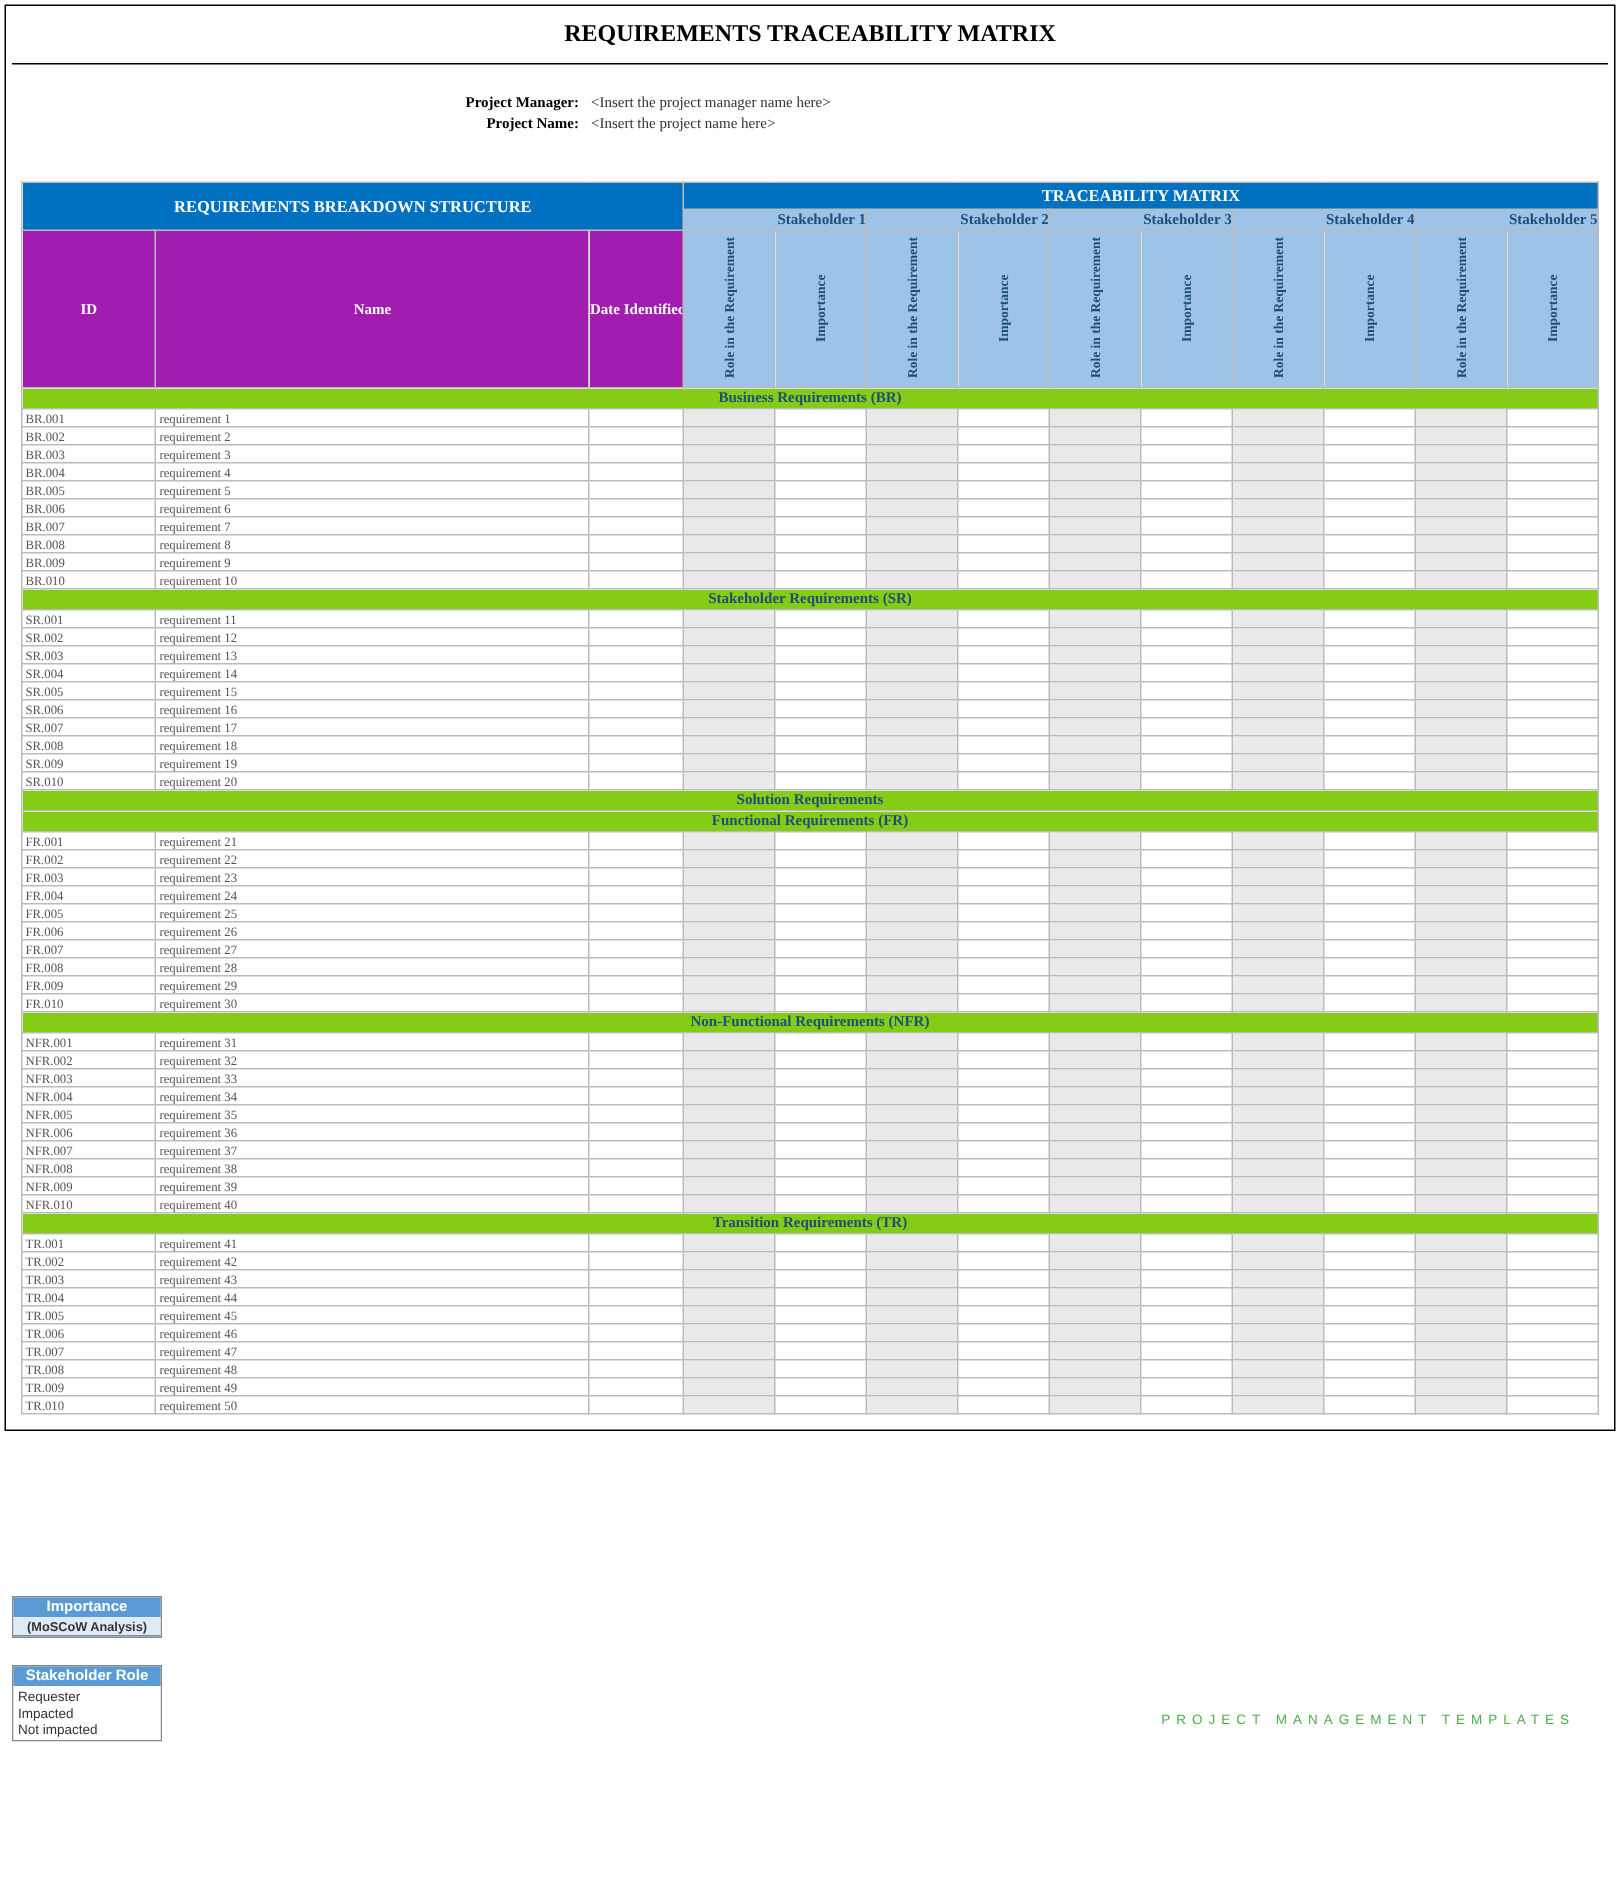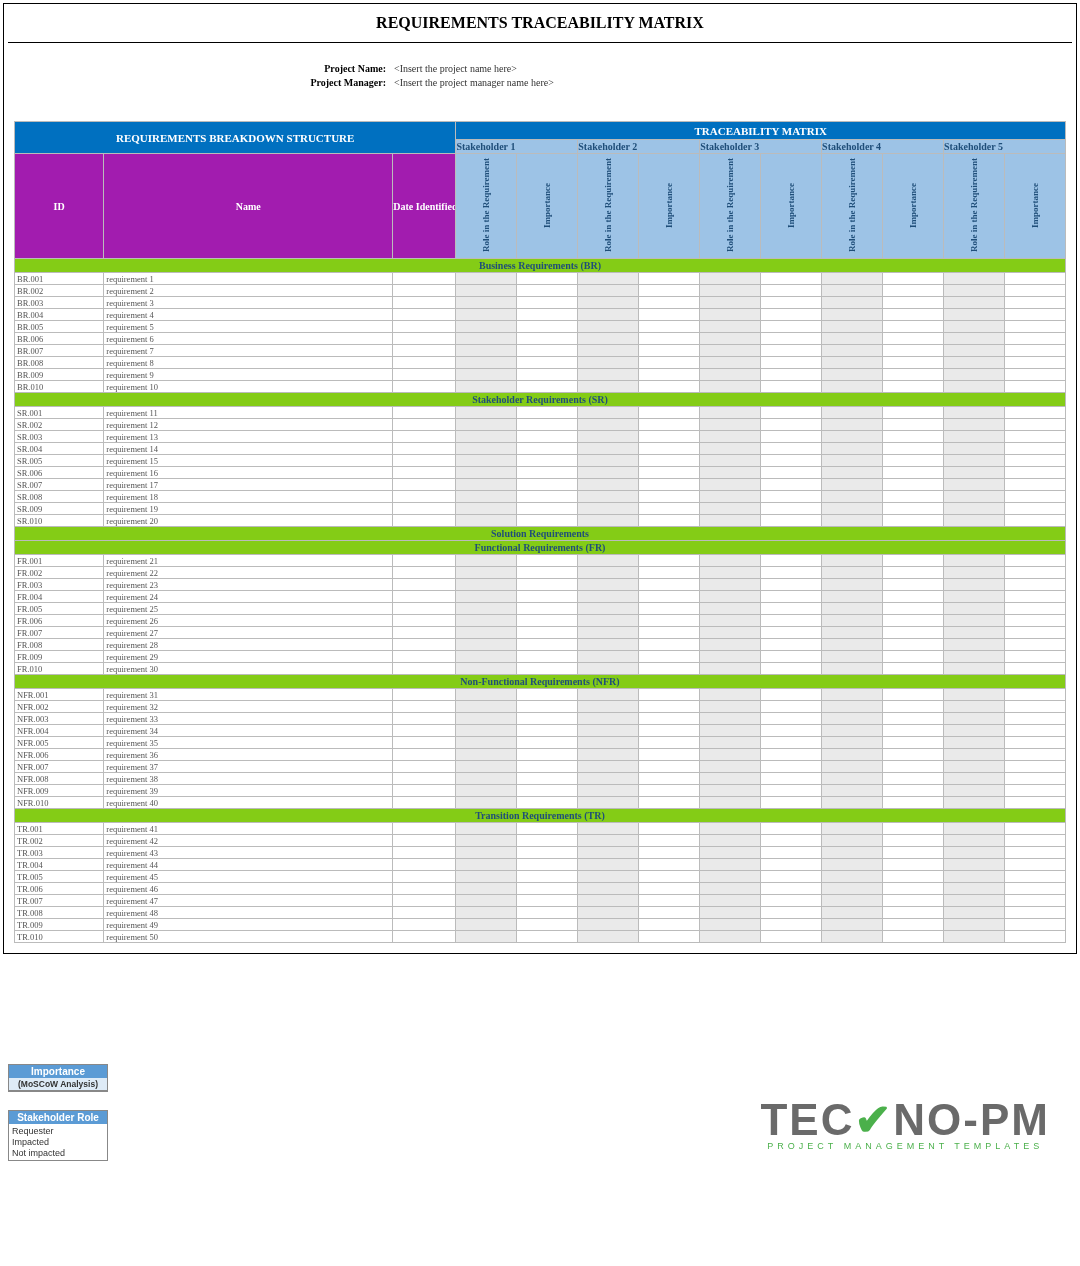--- a/index.html
+++ b/index.html
@@ -6,21 +6,21 @@
 body { font-family: Arial, sans-serif; font-size: 9px; background: #fff; width: 1080px; }
 .page { border: 1px solid #000; margin: 3px; padding-bottom: 10px; font-family: Liberation Serif, serif; }
 .title { text-align: center; font-weight: bold; font-size: 16px; padding: 10px 0; border-bottom: 1px solid #000; margin: 0 4px; }
 .meta { padding: 20px 0 30px 170px; font-size: 10px; }
 .meta-row { display: flex; margin-bottom: 3px; }
 .meta-label { width: 220px; font-weight: bold; text-align: right; padding-right: 8px; }
 .meta-val { color: #333; }
 .tbl { border-collapse: collapse; width: 1052px; margin: 0 10px; table-layout: fixed; padding-left: 19px; }
 .tbl td, .tbl th { border: 1px solid #bbb; overflow: hidden; white-space: nowrap; }
 .hdr-main { background: #0070C0; color: #fff; font-weight: bold; font-size: 11px; text-align: center; height: 18px; }
-.hdr-sh { background: #9DC3E6; color: #1F4E79; font-weight: bold; font-size: 10px; text-align: left; height: 14px; }
+.hdr-sh { background: #9DC3E6; color: #1F4E79; font-weight: bold; font-size: 10px; text-align: right; height: 14px; }
 .hdr-col { background: #a21caf; color: #fff; font-weight: bold; font-size: 10px; text-align: center; vertical-align: middle; height: 88px; }
 .hdr-rot { background: #9DC3E6; color: #1F4E79; font-size: 9px; text-align: center; }
 .hdr-rot span { writing-mode: vertical-rl; transform: rotate(180deg); display: inline-block; padding: 4px 0; }
 .sect { background: #84cc16; color: #1F4E79; font-weight: bold; font-size: 10px; text-align: center; height: 14px; }
 .row td { height: 12px; font-size: 8.5px; color: #555; padding: 0 2px; }
 .c-id { width: 85px; }
 .c-name { width: 275px; }
 .c-date { width: 60px; }
 .c-sub { width: 58px; }
 .grey { background: #EAEAEA; }
@@ -34,26 +34,26 @@
 .logo-sub { font-size: 9px; color: #4bb04b; letter-spacing: 4px; text-align: center; margin-top: -4px; }
 .check { color: #4bb04b; font-weight: bold; }
 </style>
 </head>
 <body>
 
 <div class="page">
   <div class="title">REQUIREMENTS TRACEABILITY MATRIX</div>
   <div class="meta">
     <div class="meta-row">
+      <div class="meta-label">Project Manager:</div>
+      <div class="meta-val">&lt;Insert the project manager name here&gt;</div>
+    </div>
+    <div class="meta-row">
       <div class="meta-label">Project Name:</div>
       <div class="meta-val">&lt;Insert the project name here&gt;</div>
-    </div>
-    <div class="meta-row">
-      <div class="meta-label">Project Manager:</div>
-      <div class="meta-val">&lt;Insert the project manager name here&gt;</div>
     </div>
   </div>
 
   <table class="tbl">
     <colgroup>
       <col class="c-id">
         <col class="c-name">
         <col class="c-date">
       <col class="c-sub">
         <col class="c-sub">
@@ -874,16 +874,15 @@
   </div>
   <div class="legend-box" style="margin-bottom:0">
     <div class="legend-hdr">Stakeholder Role</div>
     <div class="legend-body" id="role-items">
         <div>Requester</div>
         <div>Impacted</div>
         <div>Not impacted</div>
       </div>
   </div>
   <div class="logo">
-    <div class="logo-main"><span>TEC</span><span class="check">✔</span><span>NO-PM</span></div>
     <div class="logo-sub">PROJECT MANAGEMENT TEMPLATES</div>
   </div>
 </div>
 
 </body></html>

